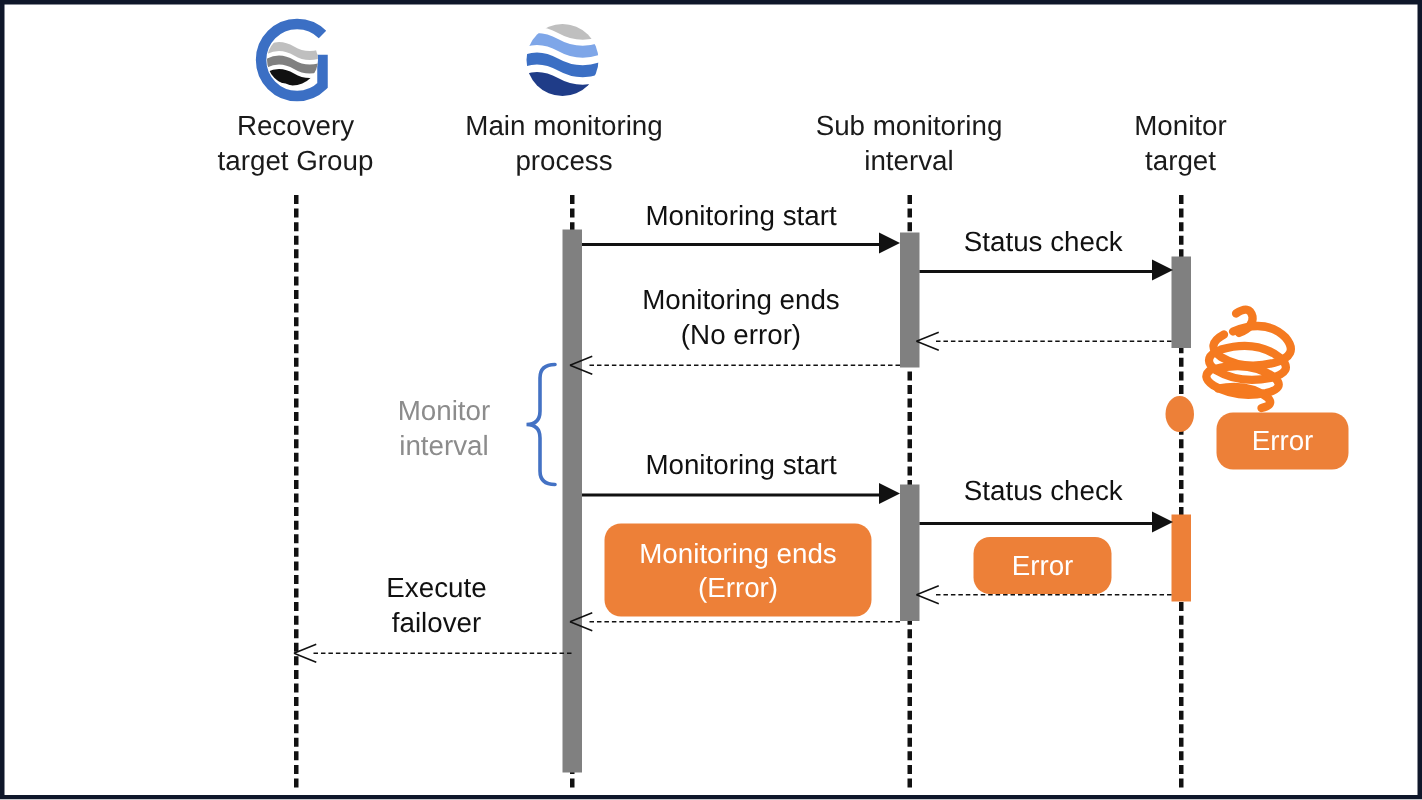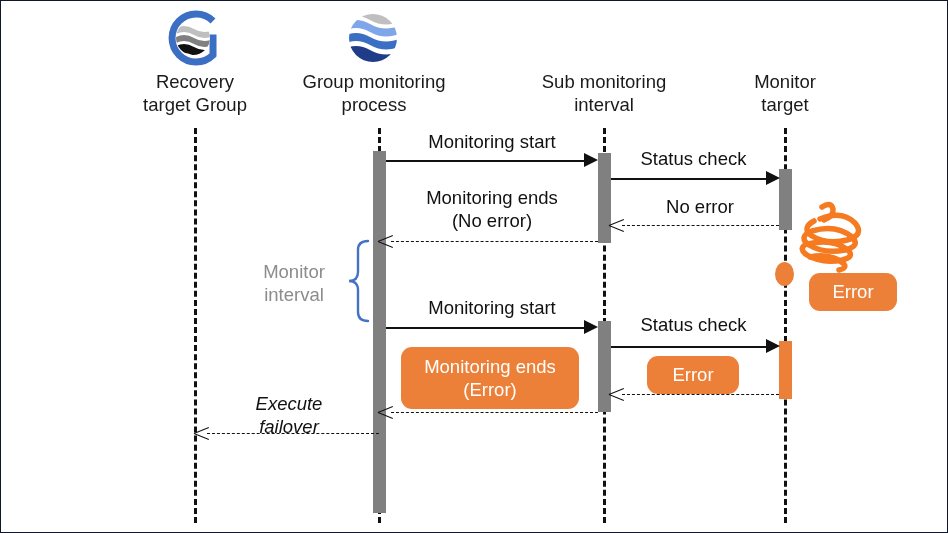--- a/index.html
+++ b/index.html
@@ -7,21 +7,21 @@
   html, body {
     margin: 0; padding: 0;
     background: #ffffff;
     font-family: "Liberation Sans", "DejaVu Sans", sans-serif;
   }
   #canvas {
     position: relative;
     width: 948px;
     height: 533px;
     background: #ffffff;
-    border: 1px solid #0f172a;
+    border: 3px solid #0f172a;
     overflow: hidden;
   }
   
   .participant {
     position: absolute;
     text-align: center;
     font-size: 18.5px;
     color: #1a1a1a;
     line-height: 1.22;
     white-space: pre-line;
@@ -143,21 +143,21 @@
         <path d="M0 4 q14 -8 28 0 q16 9 34 0 l0 9 q-18 9 -34 0 q-14 -8 -28 0 Z" fill="#BFBFBF"></path>
         <path d="M0 17 q14 -8 28 0 q16 9 34 0 l0 8 q-18 9 -34 0 q-14 -8 -28 0 Z" fill="#7EA6E8"></path>
         <path d="M0 30 q14 -8 28 0 q16 9 34 0 l0 8 q-18 9 -34 0 q-14 -8 -28 0 Z" fill="#3B6FC4"></path>
         <path d="M0 43 q14 -8 28 0 q16 9 34 0 l0 22 l-62 0 Z" fill="#1F3C88"></path>
       </g>
     </svg>
   </div>
 
   <div class="participant" style="left:104px; top:70px; width:180px;">Recovery
 target Group</div>
-  <div class="participant" style="left:282px; top:70px; width:182px;">Group monitoring
+  <div class="participant" style="left:282px; top:70px; width:182px;">Main monitoring
 process</div>
   <div class="participant" style="left:512px; top:70px; width:182px;">Sub monitoring
 interval</div>
   <div class="participant" style="left:712px; top:70px; width:144px;">Monitor
 target</div>
 
   <div class="lifeline" style="left:193px; top:127px; height:395px;"></div>
   <div class="lifeline" style="left:377px; top:127px; height:395px;"></div>
   <div class="lifeline" style="left:602px; top:127px; height:395px;"></div>
   <div class="lifeline" style="left:783px; top:127px; height:395px;"></div>
@@ -171,21 +171,20 @@
   <div class="activation orange" style="left:778px; top:340px; height:58px;"></div>
 
   <div class="msg-label" style="left:378px; top:129px; width:226px;">Monitoring start</div>
   <div class="msg-line solid" style="left:385px; top:159px; width:198px;"></div>
   <div class="arrowhead filled-right" style="left:583px; top:152px;"></div>
 
   <div class="msg-label" style="left:600px; top:146px; width:185px;">Status check</div>
   <div class="msg-line solid" style="left:610px; top:177px; width:155px;"></div>
   <div class="arrowhead filled-right" style="left:765px; top:170px;"></div>
 
-  <div class="msg-label" style="left:612px; top:194px; width:174px;">No error</div>
   <div class="msg-line dashed" style="left:621px; top:224px; width:157px;"></div>
   <div class="arrowhead open-left" style="left:608px; top:217px;"></div>
 
   <div class="msg-label" style="left:390px; top:185px; width:202px;">Monitoring ends
 (No error)</div>
   <div class="msg-line dashed" style="left:390px; top:240px; width:207px;"></div>
   <div class="arrowhead open-left" style="left:377px; top:233px;"></div>
 
   <div class="interval-label" style="left:240px; top:259px; width:106px;">Monitor
 interval</div>
@@ -203,21 +202,21 @@
 
   <div class="badge" style="left:646px; top:355px; width:92px; height:38px;">Error</div>
   <div class="msg-line dashed" style="left:621px; top:393px; width:157px;"></div>
   <div class="arrowhead open-left" style="left:608px; top:386px;"></div>
 
   <div class="badge" style="left:400px; top:346px; width:178px; height:62px;">Monitoring ends
 (Error)</div>
   <div class="msg-line dashed" style="left:390px; top:411px; width:207px;"></div>
   <div class="arrowhead open-left" style="left:377px; top:404px;"></div>
 
-  <div class="msg-label" style="left:203px; top:391px; width:170px;font-style:italic;">Execute
+  <div class="msg-label" style="left:203px; top:377px; width:170px;">Execute
 failover</div>
   <div class="msg-line dashed" style="left:206px; top:432px; width:172px;"></div>
   <div class="arrowhead open-left" style="left:193px; top:425px;"></div>
 
   <div class="error-dot" style="left:774px; top:261px;"></div>
 
   <svg style="position:absolute; left:795px; top:196px;" width="72" height="86">
     <g fill="none" stroke="#F57A20" stroke-width="5.5" stroke-linecap="round" stroke-linejoin="round">
       <path d="M26 10 q9 -6 11 2 q1 7 -9 11"></path>
       <path d="M24 22 q22 -9 35 4 q10 12 -8 17 q-20 5 -35 -4 q-11 -8 2 -15"></path>

